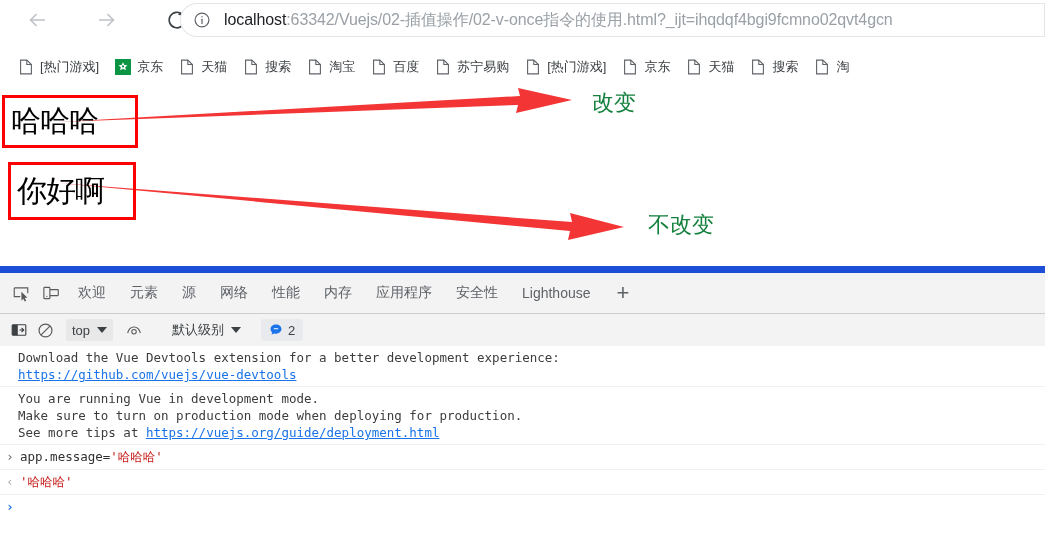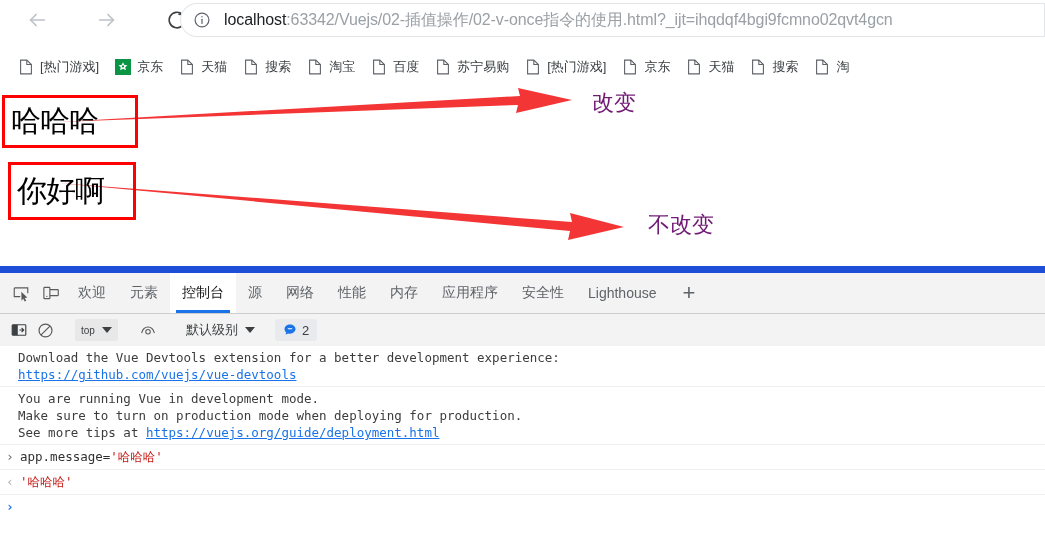--- a/index.html
+++ b/index.html
@@ -127,21 +127,21 @@
     color: #000000;
     letter-spacing: -1px;
   }
   #box-haha { left: 2px; top: 15px; width: 136px; height: 53px; }
   #box-nihao { left: 8px; top: 82px; width: 128px; height: 58px; }
 
   .annot {
     position: absolute;
     font-family: "DejaVu Sans", "Liberation Sans", sans-serif;
     font-size: 22px;
-    color: #701a75;
+    color: #15803d;
     white-space: nowrap;
   }
   #annot-change { left: 592px; top: 8px; }
   #annot-nochange { left: 648px; top: 130px; }
 
   .arrows { position: absolute; left: 0; top: 0; width: 1045px; height: 186px; }
 
   
   .devtools {
     position: absolute;
@@ -205,24 +205,24 @@
     width: 26px; height: 24px;
     display: flex; align-items: center; justify-content: center;
     color: #5a5a5a;
     flex: 0 0 auto;
   }
   .ctx-select {
     display: flex;
     align-items: center;
     height: 22px;
     padding: 0 6px;
-    margin: 0 17px;
+    margin: 0 8px;
     background: #e8e8e8;
     border-radius: 2px;
-    font-size: 10px;
+    font-size: 13px;
     color: #3c4043;
     flex: 0 0 auto;
   }
   .caret {
     width: 0; height: 0;
     border-left: 5px solid transparent;
     border-right: 5px solid transparent;
     border-top: 6px solid #3c4043;
     margin-left: 7px;
   }
@@ -495,23 +495,20 @@
           <path d="M10.5 7.5H21a0.7 0.7 0 0 1 .7.7v6.6a0.7 0.7 0 0 1-.7.7h-10.5"></path>
           <circle cx="6.5" cy="16.6" r="0.8" fill="currentColor" stroke="none"></circle>
         </svg>
       </div>
     <div class="dt-tab">
           <span>欢迎</span>
         </div>
         <div class="dt-tab">
           <span>元素</span>
         </div>
-        <div class="dt-tab active">
-          <span>控制台</span>
-        </div>
         <div class="dt-tab">
           <span>源</span>
         </div>
         <div class="dt-tab">
           <span>网络</span>
         </div>
         <div class="dt-tab">
           <span>性能</span>
         </div>
         <div class="dt-tab">

